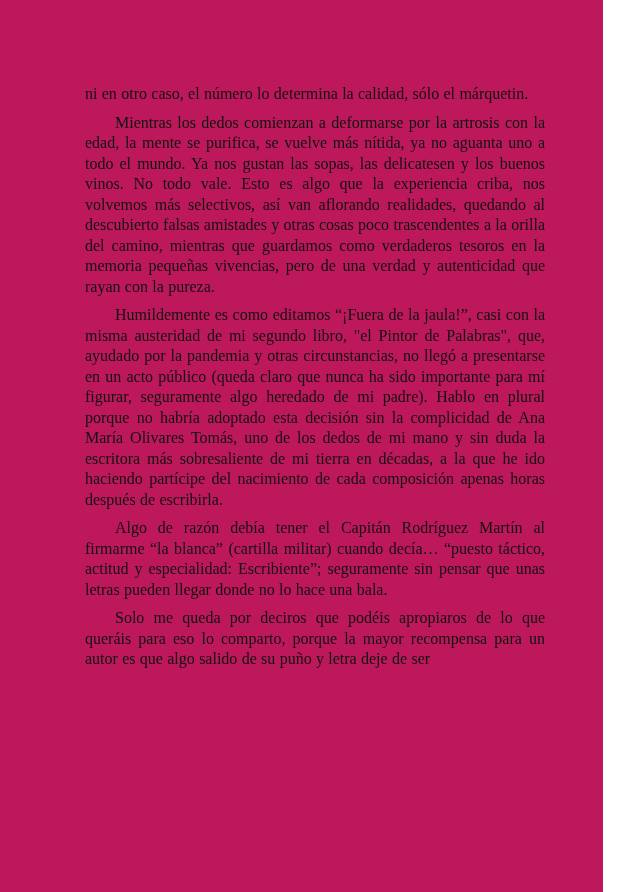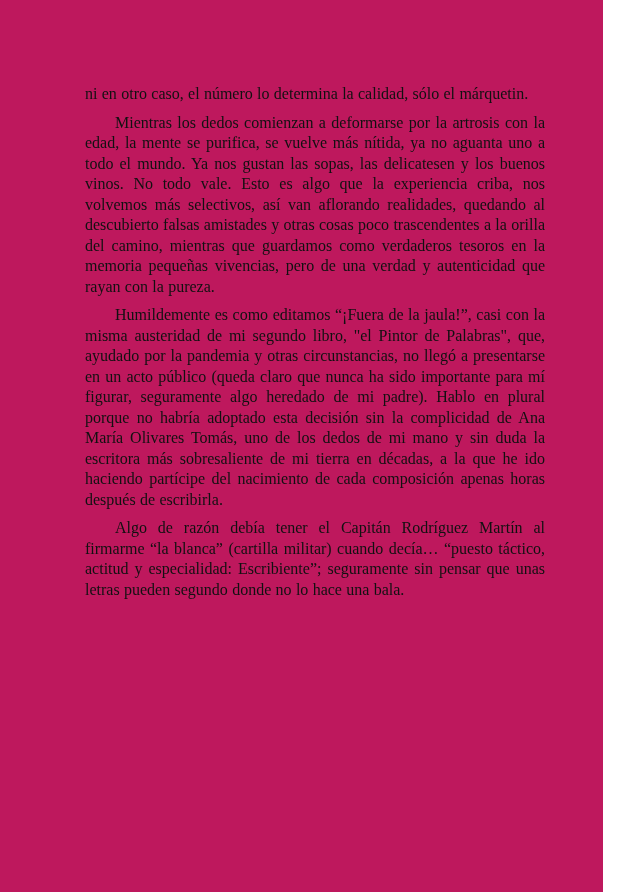--- a/index.html
+++ b/index.html
@@ -50,15 +50,16 @@
   }
 </style>
 </head>
 <body>
 
 <div class="page">
   <div class="text-block">
     <p>ni en otro caso, el número lo determina la calidad, sólo el márquetin.</p>
     <p class="indented">Mientras los dedos comienzan a deformarse por la artrosis con la edad, la mente se purifica, se vuelve más nítida, ya no aguanta uno a todo el mundo. Ya nos gustan las sopas, las delicatesen y los buenos vinos. No todo vale. Esto es algo que la experiencia criba, nos volvemos más selectivos, así van aflorando realidades, quedando al descubierto falsas amistades y otras cosas poco trascendentes a la orilla del camino, mientras que guardamos como verdaderos tesoros en la memoria pequeñas vivencias, pero de una verdad y autenticidad que rayan con la pureza.</p>
     <p class="indented">Humildemente es como editamos “¡Fuera de la jaula!”, casi con la misma austeridad de mi segundo libro, "el Pintor de Palabras", que, ayudado por la pandemia y otras circunstancias, no llegó a presentarse en un acto público (queda claro que nunca ha sido importante para mí figurar, seguramente algo heredado de mi padre). Hablo en plural porque no habría adoptado esta decisión sin la complicidad de Ana María Olivares Tomás, uno de los dedos de mi mano y sin duda la escritora más sobresaliente de mi tierra en décadas, a la que he ido haciendo partícipe del nacimiento de cada composición apenas horas después de escribirla.</p>
-    <p class="indented">Algo de razón debía tener el Capitán Rodríguez Martín al firmarme “la blanca” (cartilla militar) cuando decía… “puesto táctico, actitud y especialidad: Escribiente”; seguramente sin pensar que unas letras pueden segundo donde no lo hace una bala.</p>
+    <p class="indented">Algo de razón debía tener el Capitán Rodríguez Martín al firmarme “la blanca” (cartilla militar) cuando decía… “puesto táctico, actitud y especialidad: Escribiente”; seguramente sin pensar que unas letras pueden llegar donde no lo hace una bala.</p>
+    <p class="indented">Solo me queda por deciros que podéis apropiaros de lo que queráis para eso lo comparto, porque la mayor recompensa para un autor es que algo salido de su puño y letra deje de ser</p>
   </div>
 </div>
 
 </body></html>

